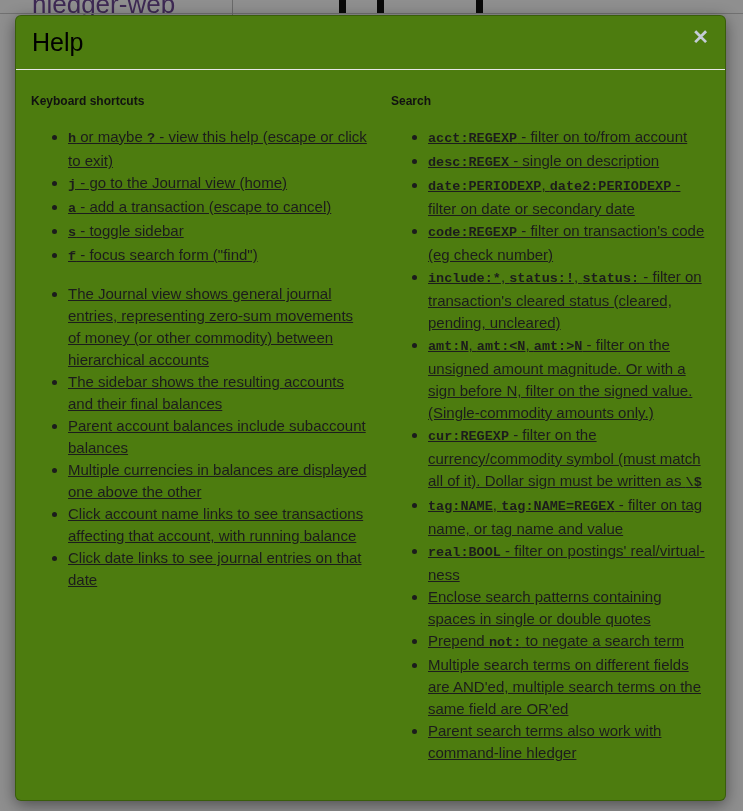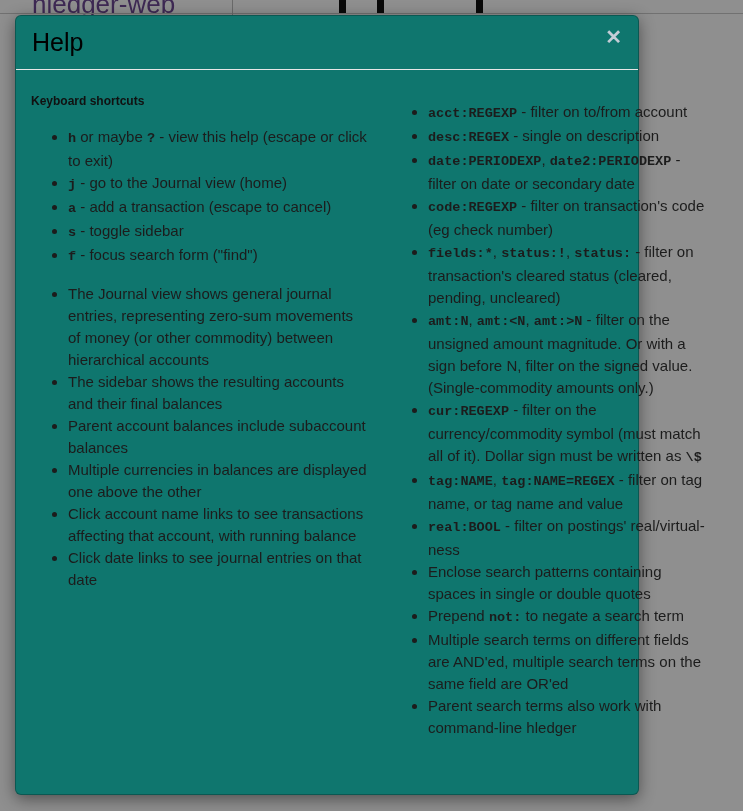--- a/index.html
+++ b/index.html
@@ -22,22 +22,22 @@
   .page-vline { position: absolute; left: 232px; top: 0; width: 1px; height: 15px; background: #bdbdbd; }
   .hstroke { position: absolute; top: 0; width: 7px; height: 13px; background: #101010; }
   .hstroke.s1 { left: 339px; }
   .hstroke.s2 { left: 377px; }
   .hstroke.s3 { left: 476px; }
 
   .backdrop { position: absolute; inset: 0; background: rgba(0,0,0,0.44); }
 
   
   .modal {
-    position: absolute; left: 15px; top: 15px; width: 624px; min-height: 780px;
-    background: #0f766e; border: 1px solid rgba(0,0,0,0.25); border-radius: 6px;
+    position: absolute; left: 15px; top: 15px; width: 711px; min-height: 780px;
+    background: #4d7c0f; border: 1px solid rgba(0,0,0,0.25); border-radius: 6px;
     box-shadow: 0 4px 16px rgba(0,0,0,0.45);
     box-sizing: border-box;
   }
   .modal-header {
     position: relative; padding: 11px 16px 12px;
     border-bottom: 1px solid #e7e7e7;
   }
   .modal-title { font-size: 25px; font-weight: 400; color: #000; line-height: 30px; }
   .close-btn {
     position: absolute; top: 7px; right: 12px;
@@ -49,21 +49,21 @@
   .col-left  { width: 337px; flex: 0 0 auto; }
   .col-right { width: 321px; flex: 0 0 auto; }
 
   .section-heading {
     font-size: 12px; font-weight: 700; color: #111;
     line-height: 20px; margin: 5px 0 0 0;
   }
   .section-heading.gap-top { margin-top: 31px; }
 
   ul.help-list { margin: 15px 0 0 0; padding: 0 0 0 37px; list-style: disc outside; }
-  ul.help-list li { font-size: 15px; line-height: 22px; color: #1c1c1c; }
+  ul.help-list li { font-size: 15px; line-height: 22px; color: #1c1c1c; text-decoration: underline; }
   ul.help-list code {
     font-family: "Liberation Mono", monospace;
     font-weight: 700; font-size: 13.5px; color: #1c1c1c;
   }
 </style>
 </head>
 <body>
 
 <div class="screen">
 
@@ -96,26 +96,27 @@
         <ul class="help-list">
             <li><span>The Journal view shows general journal entries, representing zero-sum movements of money (or other commodity) between hierarchical accounts</span></li>
             <li><span>The sidebar shows the resulting accounts and their final balances</span></li>
             <li><span>Parent account balances include subaccount balances</span></li>
             <li><span>Multiple currencies in balances are displayed one above the other</span></li>
             <li><span>Click account name links to see transactions affecting that account, with running balance</span></li>
             <li><span>Click date links to see journal entries on that date</span></li>
           </ul>
       </div>
       <div class="col-right">
+        <div class="section-heading">Search</div>
         <ul class="help-list">
             <li><code>acct:REGEXP</code><span> - filter on to/from account</span></li>
             <li><code>desc:REGEX</code><span> - single on description</span></li>
             <li><code>date:PERIODEXP</code><span>, </span><code>date2:PERIODEXP</code><span> - filter on date or secondary date</span></li>
             <li><code>code:REGEXP</code><span> - filter on transaction's code (eg check number)</span></li>
-            <li><code>fields:*</code><span>, </span><code>status:!</code><span>, </span><code>status:</code><span> - filter on transaction's cleared status (cleared, pending, uncleared)</span></li>
+            <li><code>include:*</code><span>, </span><code>status:!</code><span>, </span><code>status:</code><span> - filter on transaction's cleared status (cleared, pending, uncleared)</span></li>
             <li><code>amt:N</code><span>, </span><code>amt:&lt;N</code><span>, </span><code>amt:&gt;N</code><span> - filter on the unsigned amount magnitude. Or with a sign before N, filter on the signed value. (Single-commodity amounts only.)</span></li>
             <li><code>cur:REGEXP</code><span> - filter on the currency/commodity symbol (must match all of it). Dollar sign must be written as </span><code>\$</code></li>
             <li><code>tag:NAME</code><span>, </span><code>tag:NAME=REGEX</code><span> - filter on tag name, or tag name and value</span></li>
             <li><code>real:BOOL</code><span> - filter on postings' real/virtual-ness</span></li>
             <li><span>Enclose search patterns containing spaces in single or double quotes</span></li>
             <li><span>Prepend </span><code>not:</code><span> to negate a search term</span></li>
             <li><span>Multiple search terms on different fields are AND'ed, multiple search terms on the same field are OR'ed</span></li>
             <li><span>Parent search terms also work with command-line hledger</span></li>
           </ul>
       </div>

